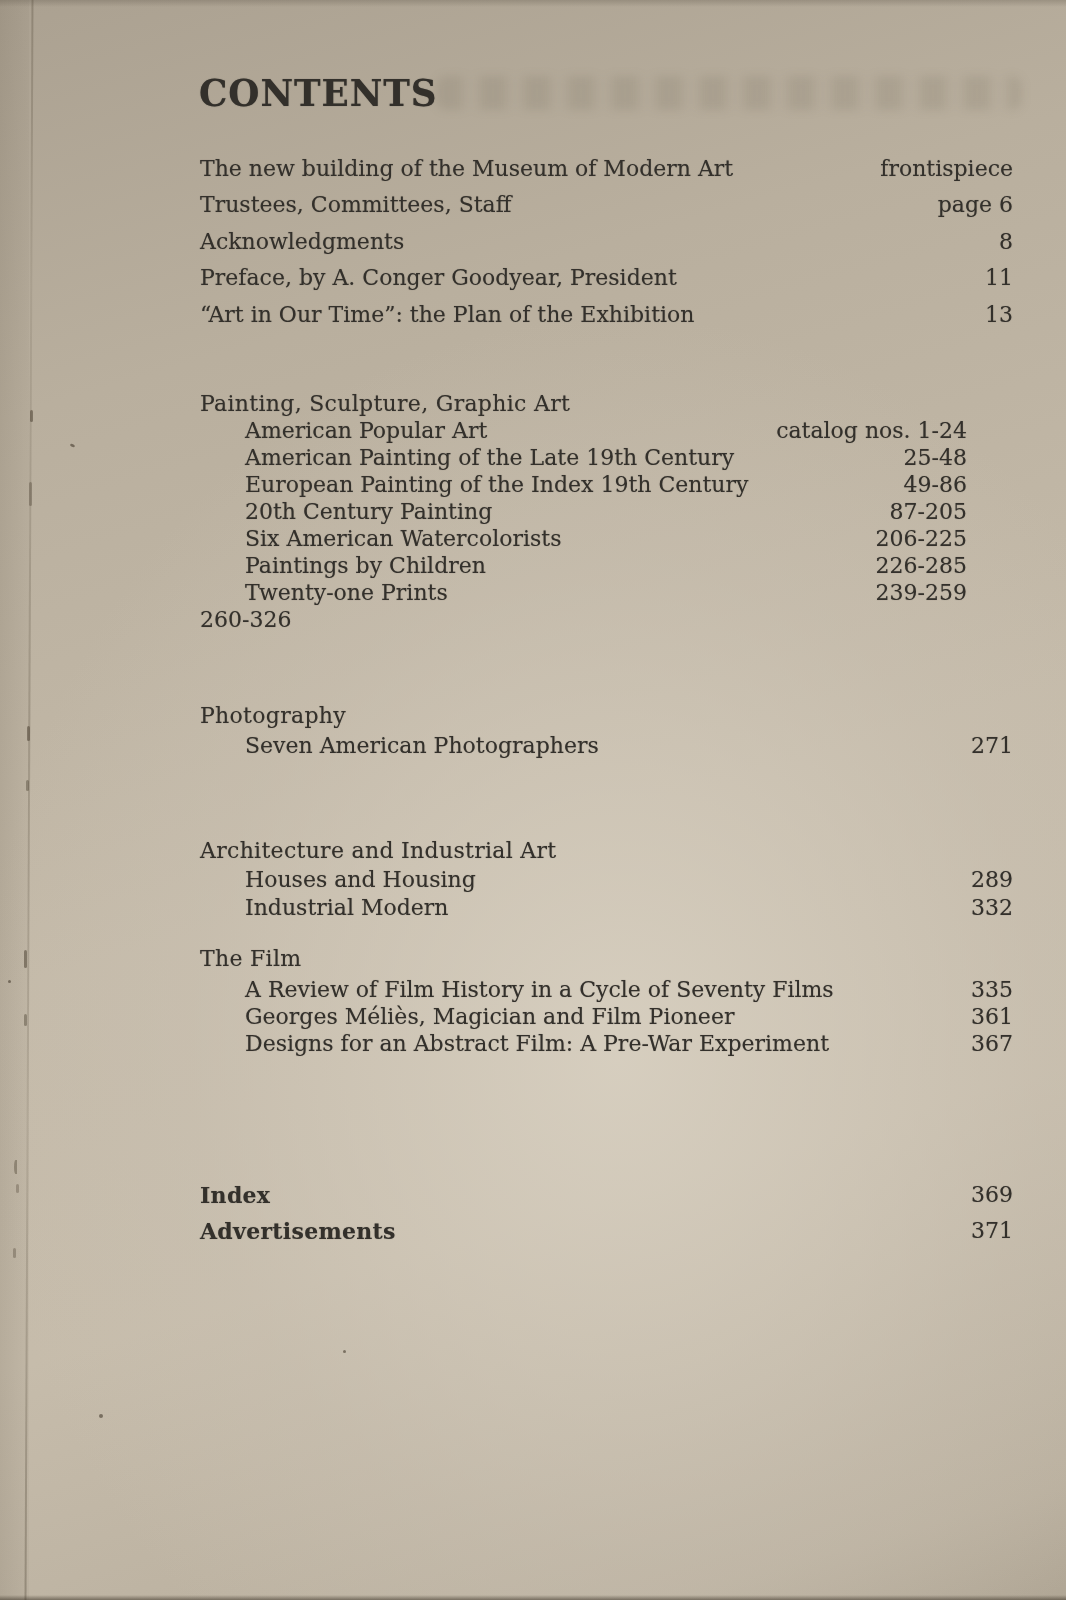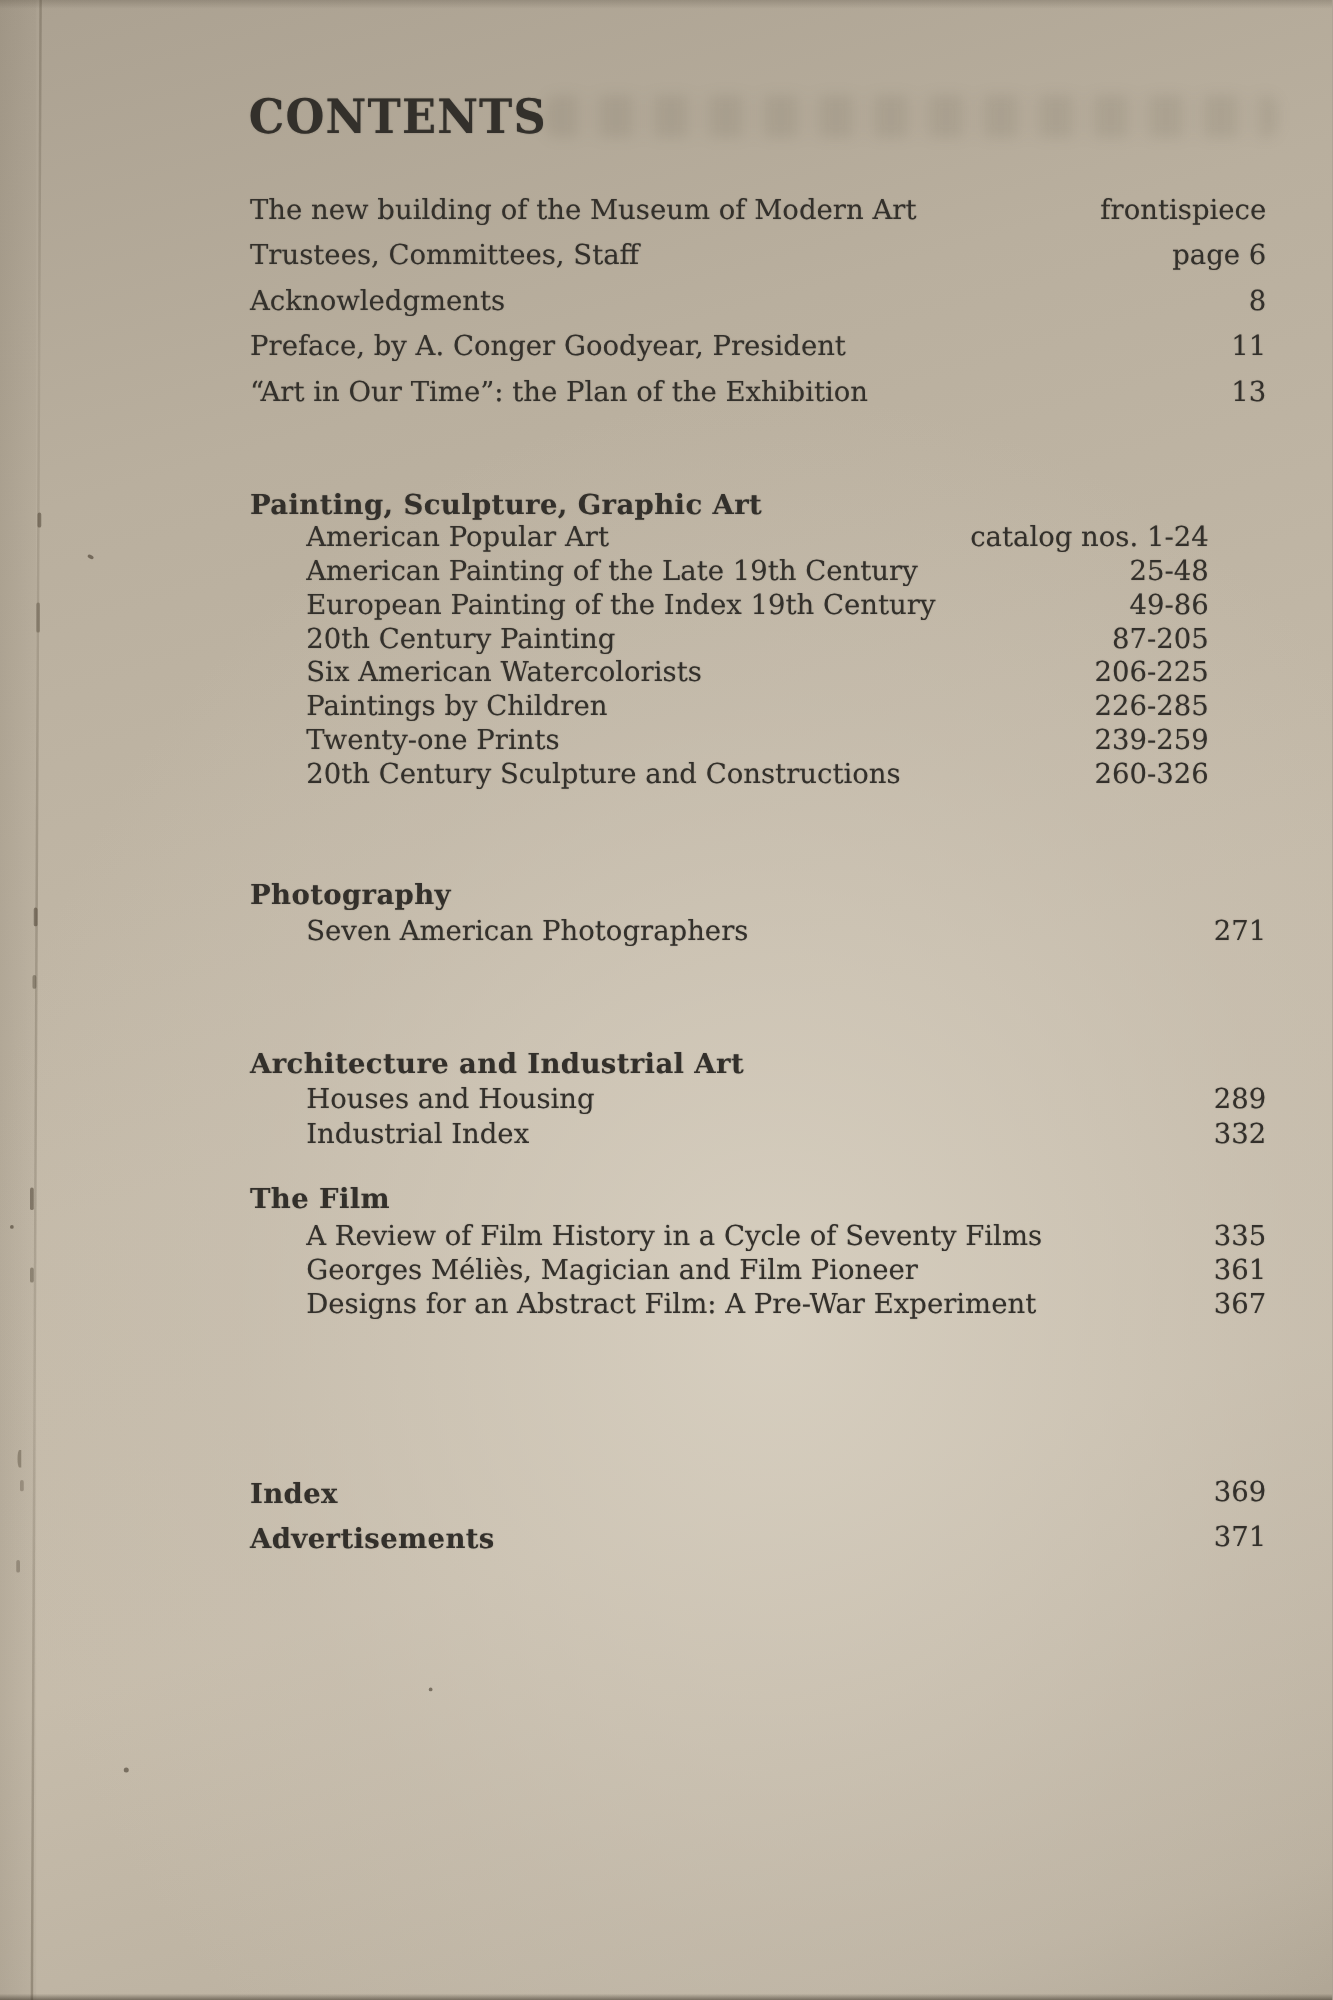--- a/index.html
+++ b/index.html
@@ -74,21 +74,21 @@
   .row .lbl, .row .pg, .row .hd {
     text-shadow: 0 0 1px rgba(51,48,43,0.4);
     white-space: nowrap;
   }
   .row.lg   { height: 36.5px; gap: 24px; }
   .row.head { height: 33px; }
   .row.sm   { height: 27px; }
   .row.md   { height: 30px; }
   .row.a    { height: 28.5px; gap: 44px; }
   .row.gap  { margin-top: 4px; }
-  .hd { font-weight: bold; letter-spacing: 0.3px; margin-top: 47px; }
+  .hd { font-weight: normal; letter-spacing: 0.3px; margin-top: 47px; }
   .sub .lbl { padding-left: 45px; }
   .pg.cat { padding-right: 46px; }
   .front   { top: 143px; }
   .painting{ top: 382px; }
   .photosec{ top: 694px; }
   .arch    { top: 829px; }
   .film    { top: 937px; }
   .back    { top: 1169px; }
   .back .lbl { font-weight: bold; letter-spacing: 0.3px; }
 </style>
@@ -168,21 +168,20 @@
     </div>
     <div class="row sm sub">
       <span class="lbl">Paintings by Children</span>
       <span class="pg cat">226-285</span>
     </div>
     <div class="row sm sub">
       <span class="lbl">Twenty-one Prints</span>
       <span class="pg cat">239-259</span>
     </div>
     <div class="row sm sub">
-      <span class="lbl">20th Century Sculpture and Constructions</span>
       <span class="pg cat">260-326</span>
     </div>
   </div>
 
   <div class="block photosec">
     <div class="row head">
       <span class="hd">Photography</span>
     </div>
     <div class="row md sub">
       <span class="lbl">Seven American Photographers</span>
@@ -192,21 +191,21 @@
 
   <div class="block arch">
     <div class="row head">
       <span class="hd">Architecture and Industrial Art</span>
     </div>
     <div class="row a sub">
       <span class="lbl">Houses and Housing</span>
       <span class="pg">289</span>
     </div>
     <div class="row a sub">
-      <span class="lbl">Industrial Index</span>
+      <span class="lbl">Industrial Modern</span>
       <span class="pg">332</span>
     </div>
   </div>
 
   <div class="block film">
     <div class="row head">
       <span class="hd">The Film</span>
     </div>
     <div class="row sm sub gap">
       <span class="lbl">A Review of Film History in a Cycle of Seventy Films</span>

